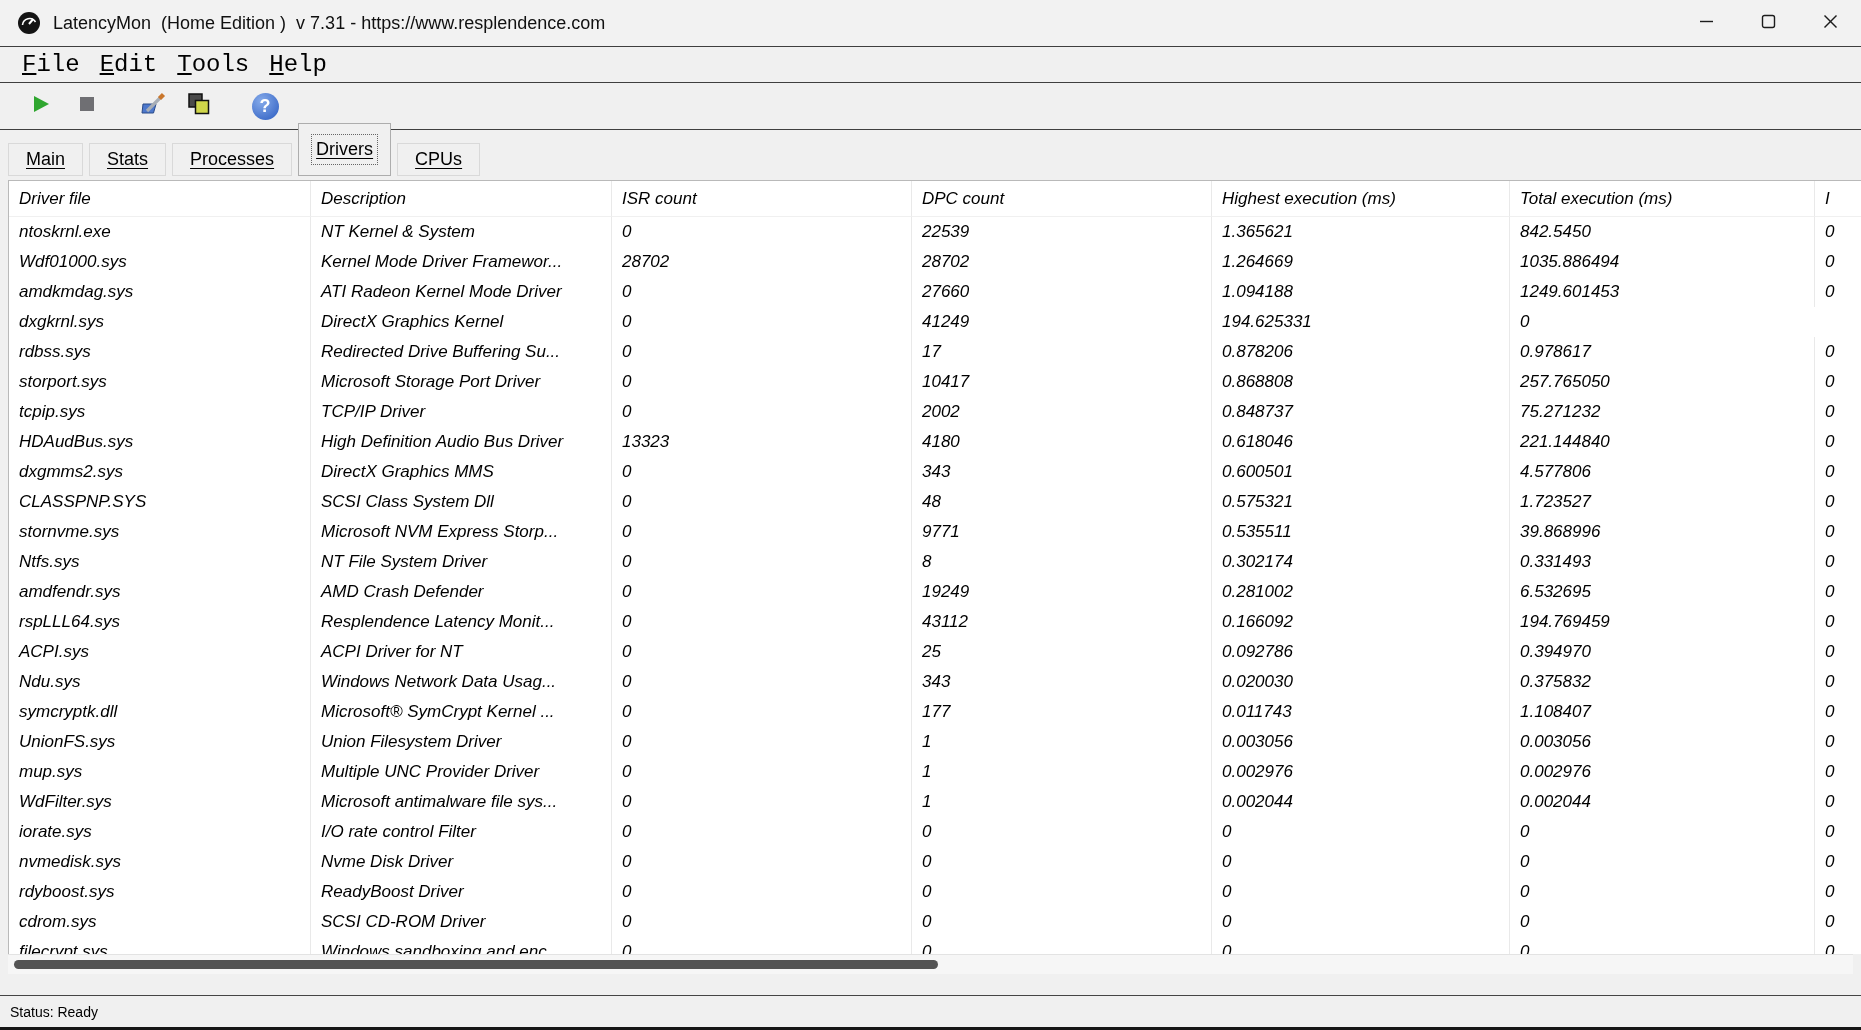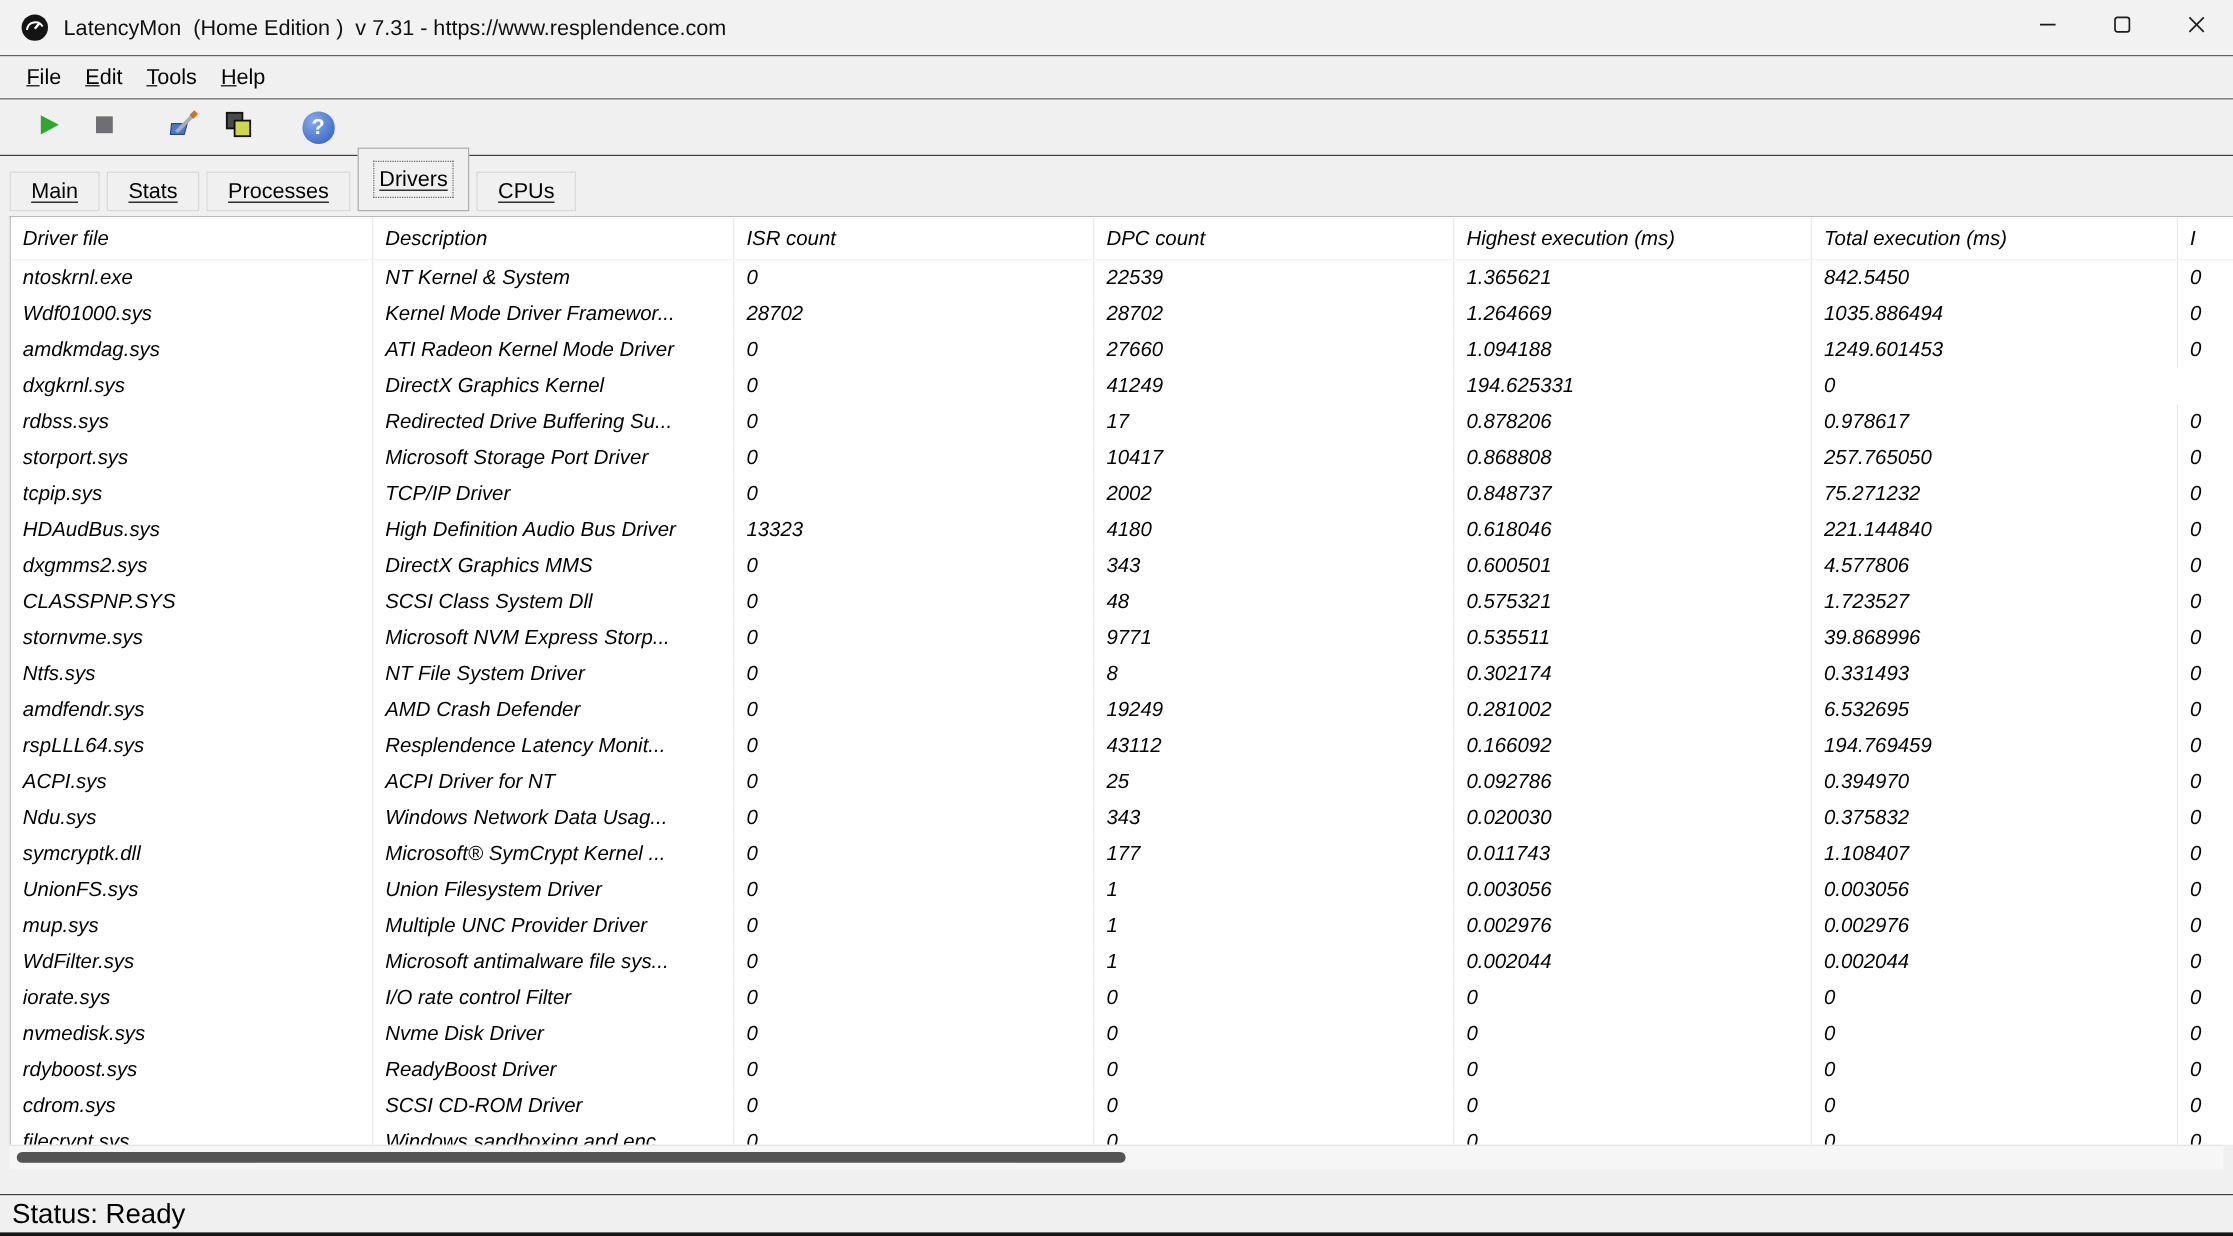--- a/index.html
+++ b/index.html
@@ -13,21 +13,21 @@
   .titlebar{flex:0 0 47px;height:47px;box-sizing:border-box;display:flex;align-items:center;
     background:#f2f2f2;border-bottom:1px solid #3f3f3f;padding-left:16px;}
   .app-icon{width:26px;height:26px;margin-right:11px;display:flex;align-items:center;}
   .title-text{font-size:18px;color:#101010;white-space:pre;}
   .win-controls{margin-left:auto;display:flex;height:100%;}
   .win-btn{width:62px;height:100%;display:flex;align-items:center;justify-content:center;cursor:default;}
 
   
   .menubar{flex:0 0 36px;height:36px;box-sizing:border-box;display:flex;align-items:center;
     background:#f0f0f0;border-bottom:1px solid #3f3f3f;padding-left:12px;}
-  .menu-item{font-size:18px;padding:0 10px;}
+  .menu-item{font-size:24px;padding:0 10px;font-family:Liberation Mono, monospace;}
   .menu-item::first-letter{text-decoration:underline;}
 
   
   .toolbar{flex:0 0 47px;height:47px;box-sizing:border-box;display:flex;align-items:center;
     background:#f0f0f0;border-bottom:1px solid #3f3f3f;padding-left:22px;}
   .tool-btn{width:38px;height:38px;display:flex;align-items:center;justify-content:center;}
   .gap-s{width:8px;} .gap-m{width:28px;}
   .help-circle{width:27px;height:27px;border-radius:50%;
     background:radial-gradient(circle at 35% 30%,#86abea,#2a5bc0);
     color:#fff;font-weight:bold;font-size:18px;display:flex;align-items:center;justify-content:center;}
@@ -57,21 +57,21 @@
   
   .hscroll{flex:0 0 20px;height:20px;margin:0 8px;position:relative;background:#f6f6f6;
     border-top:1px solid #e3e3e3;box-sizing:border-box;}
   .hthumb{position:absolute;left:6px;top:5px;width:924px;height:9px;border-radius:4.5px;background:#545454;}
 
   .spacer{flex:1;background:#f0f0f0;}
 
   
   .statusbar{flex:0 0 35px;height:35px;box-sizing:border-box;border-top:1px solid #454545;
     border-bottom:3px solid #161616;background:#f0f0f0;display:flex;align-items:center;
-    padding-left:10px;font-size:23px;}
+    padding-left:10px;font-size:14px;}
 </style>
 </head>
 <body>
 
 <div class="window">
 
   <div class="titlebar">
     <span class="app-icon">
       <svg width="26" height="26" viewBox="0 0 26 26">
         <circle cx="13" cy="13" r="11" fill="#141414"></circle>

